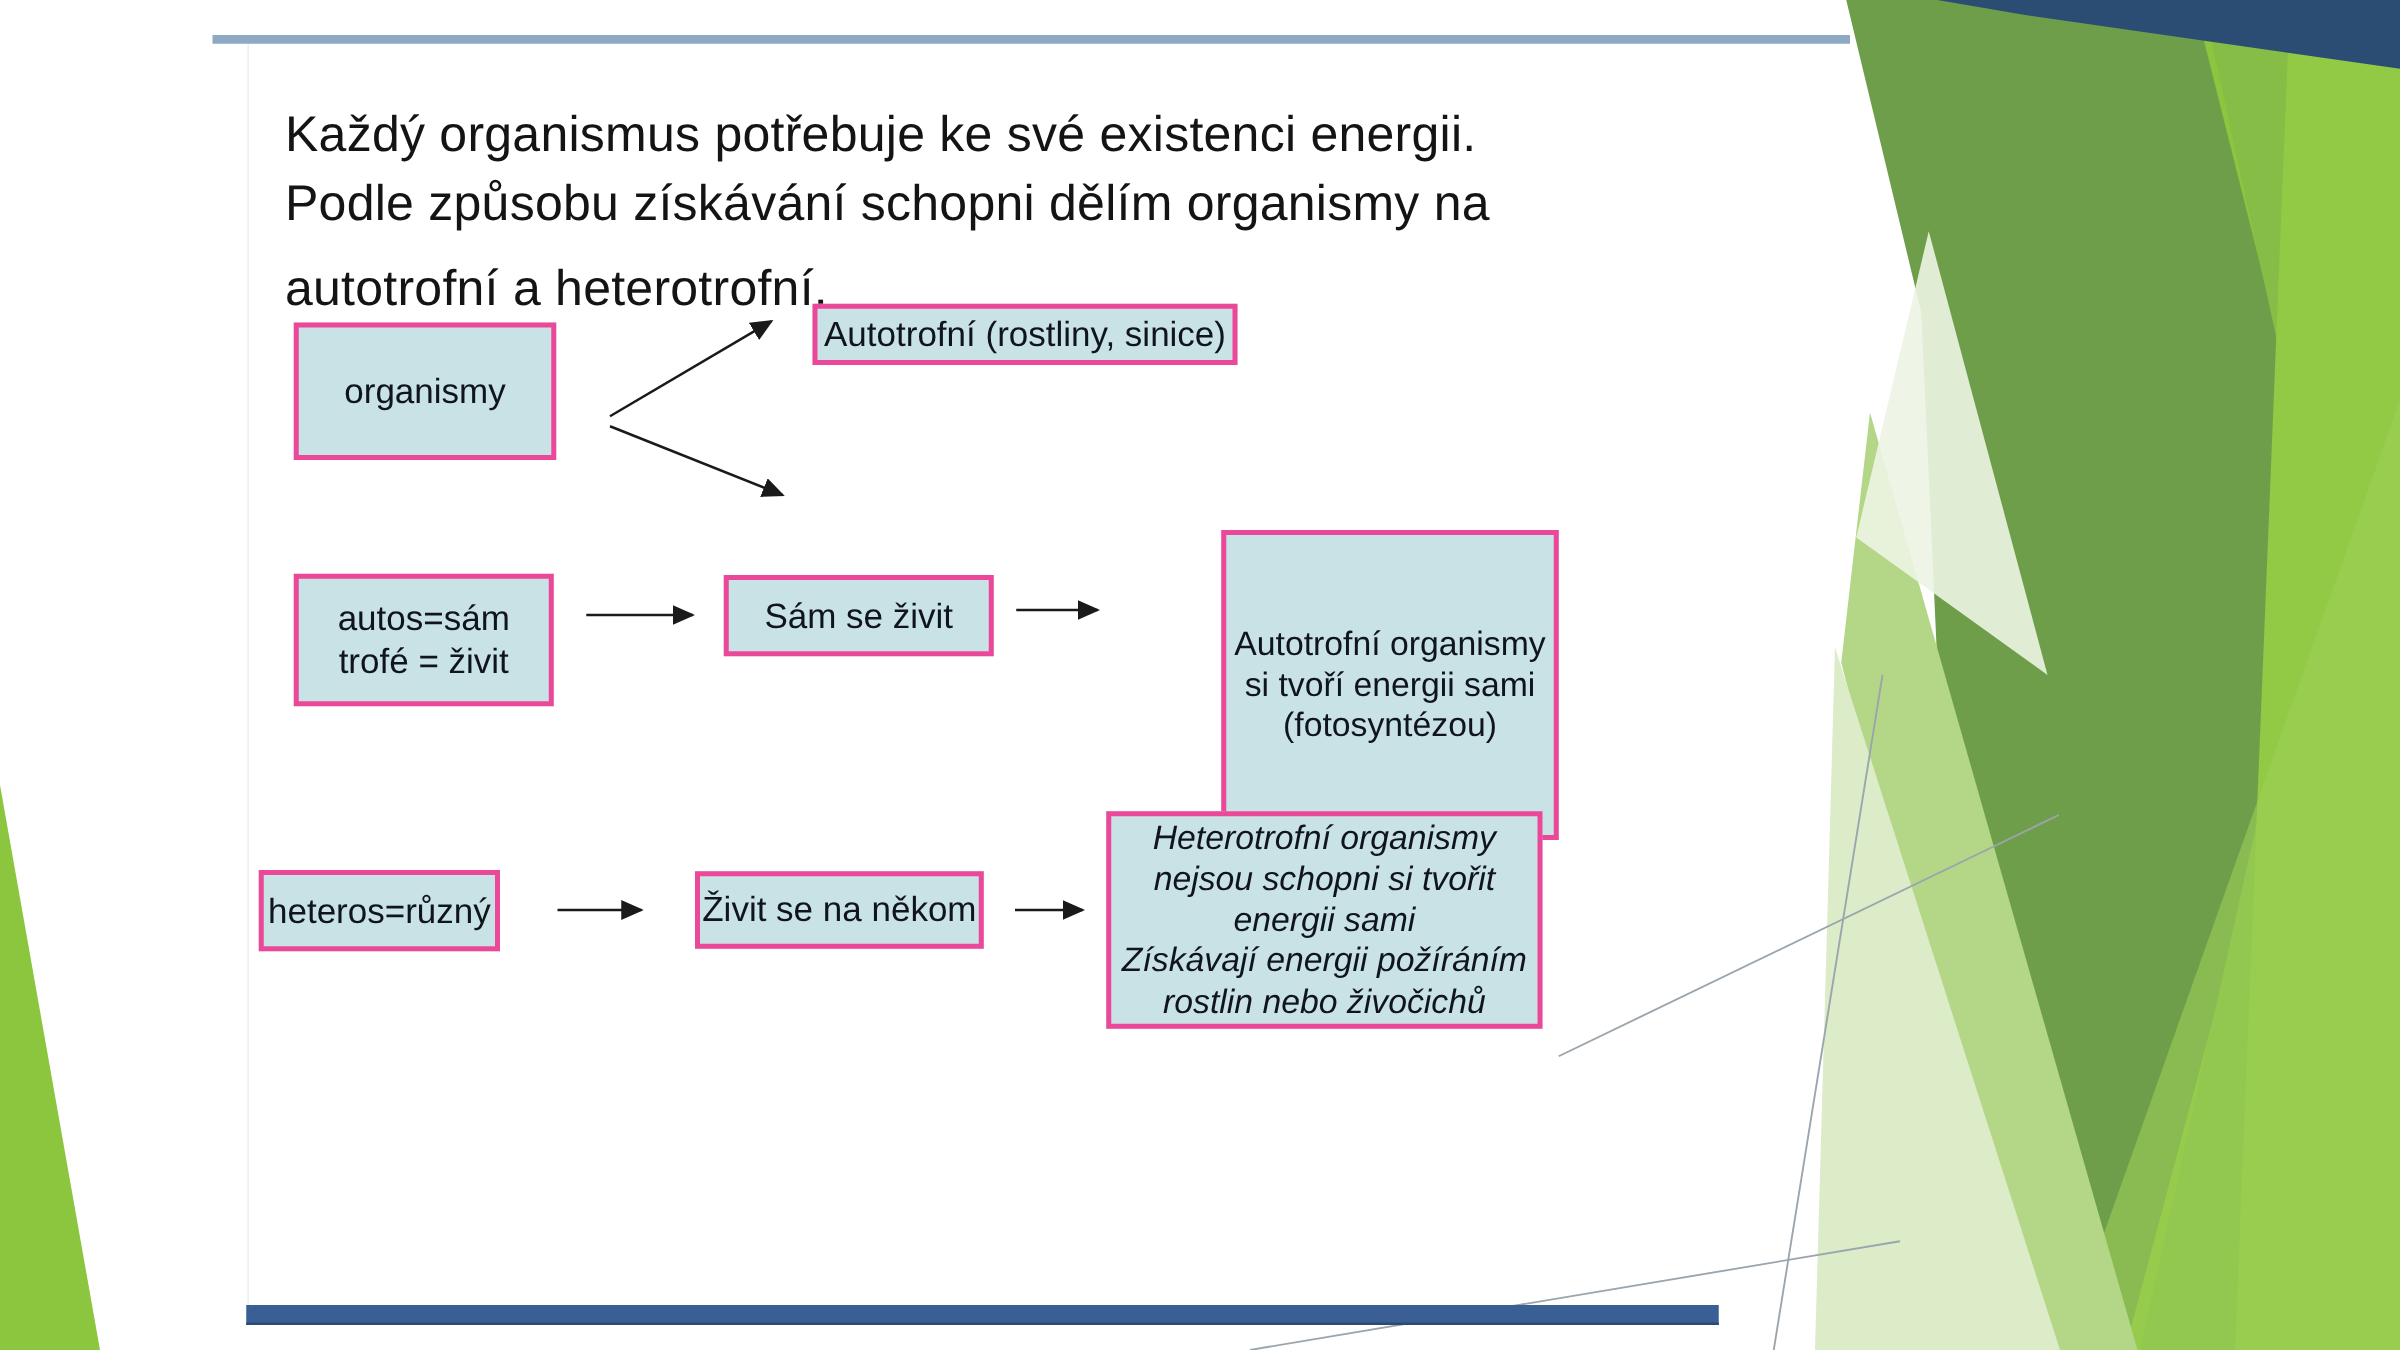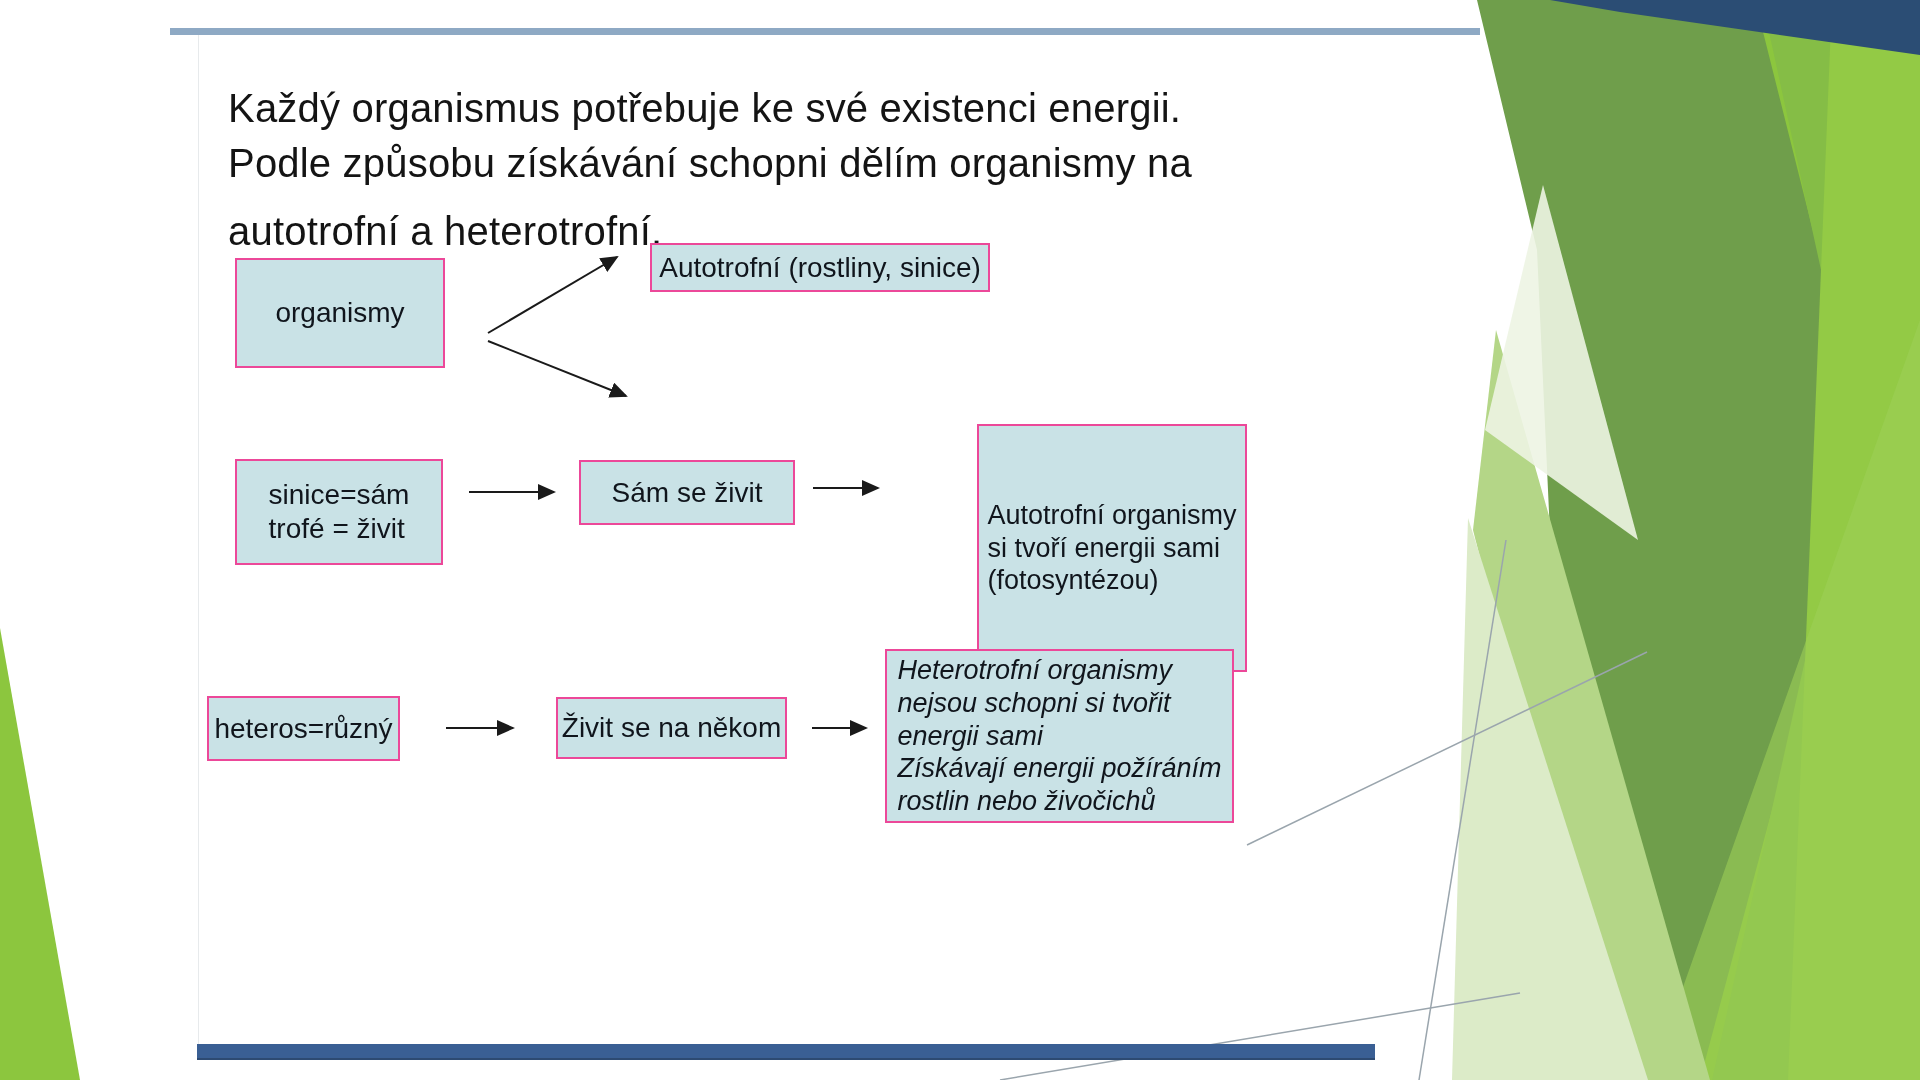--- a/index.html
+++ b/index.html
@@ -20,23 +20,23 @@
   }
   .bottom-bar {
     position:absolute; left:197px; top:1044px; width:1178px; height:14px;
     background:#3a5f94; border-bottom:2px solid #2d4a72; z-index:1;
   }
   .intro-line {
     position:absolute; left:228px; font-size:40px; color:#141414;
     letter-spacing:0.2px; z-index:2; white-space:nowrap;
   }
   .box {
-    position:absolute; background:#c9e2e6; border:2px solid #ec4899;
+    position:absolute; background:#c9e2e6; border:4px solid #ec4899;
     display:flex; align-items:center; justify-content:center;
-    font-size:28px; line-height:1.2; color:#10151c;
+    text-align:center; font-size:28px; line-height:1.2; color:#10151c;
     white-space:pre-line; z-index:2; box-sizing:border-box;
   }
   .box.small-text { font-size:27px; line-height:1.22; }
 </style>
 </head>
 <body>
 
 <div class="stage">
 
   <svg class="bg-svg" viewBox="0 0 1920 1080">
@@ -61,21 +61,21 @@
 
   <div class="intro-line" style="top:86px">Každý organismus potřebuje ke své existenci energii.</div>
   <div class="intro-line" style="top:141px">Podle způsobu získávání schopni dělím organismy na</div>
   <div class="intro-line" style="top:209px">autotrofní a heterotrofní.</div>
 
   <div class="box" style="left:235px; top:258px; width:210px; height:110px;">organismy</div>
 
   <div class="box" style="left:650px; top:243px; width:340px; height:49px;">Autotrofní (rostliny, sinice)</div>
 
 
-  <div class="box" style="left:235px; top:459px; width:208px; height:106px;">sinice=sám
+  <div class="box" style="left:235px; top:459px; width:208px; height:106px;">autos=sám
 trofé = živit</div>
 
   <div class="box" style="left:579px; top:460px; width:216px; height:65px;">Sám se živit</div>
 
   <div class="box small-text" style="left:977px; top:424px; width:270px; height:248px;">Autotrofní organismy
 si tvoří energii sami
 (fotosyntézou)</div>
 
   <div class="box" style="left:207px; top:696px; width:193px; height:65px;">heteros=různý</div>
 

